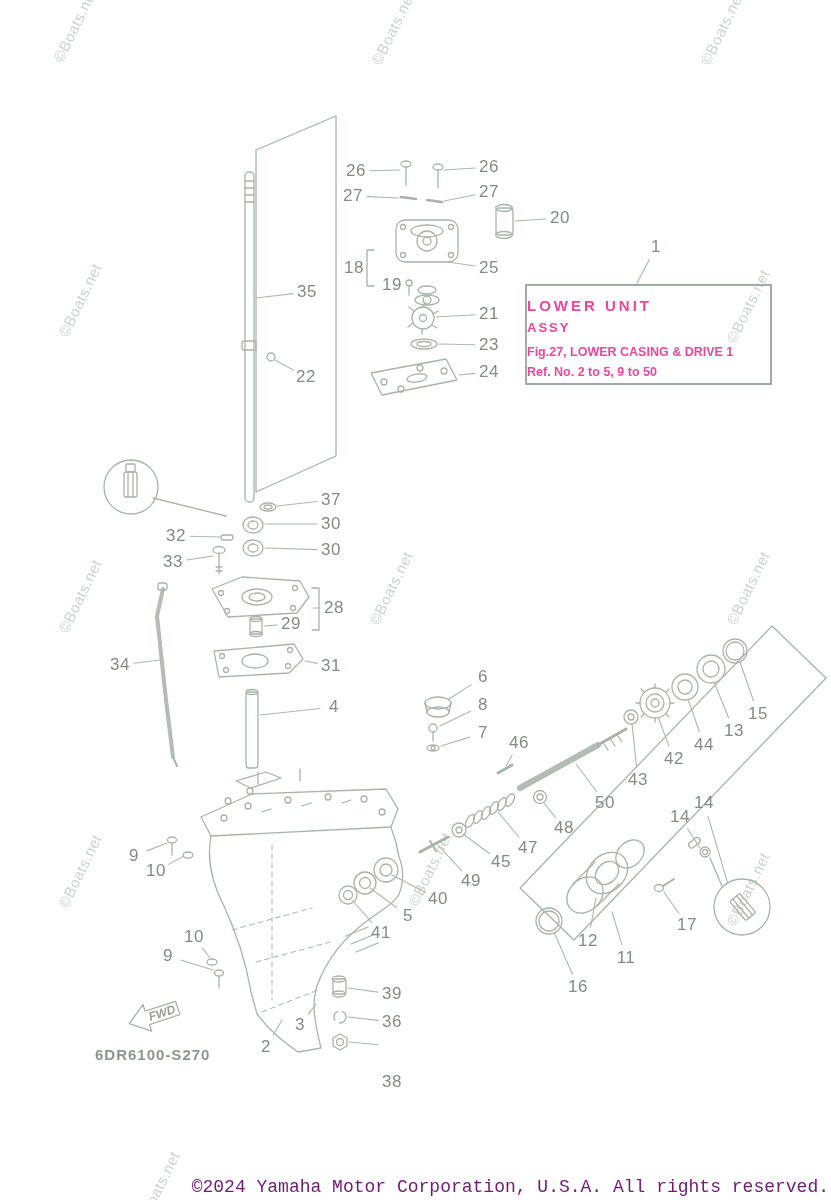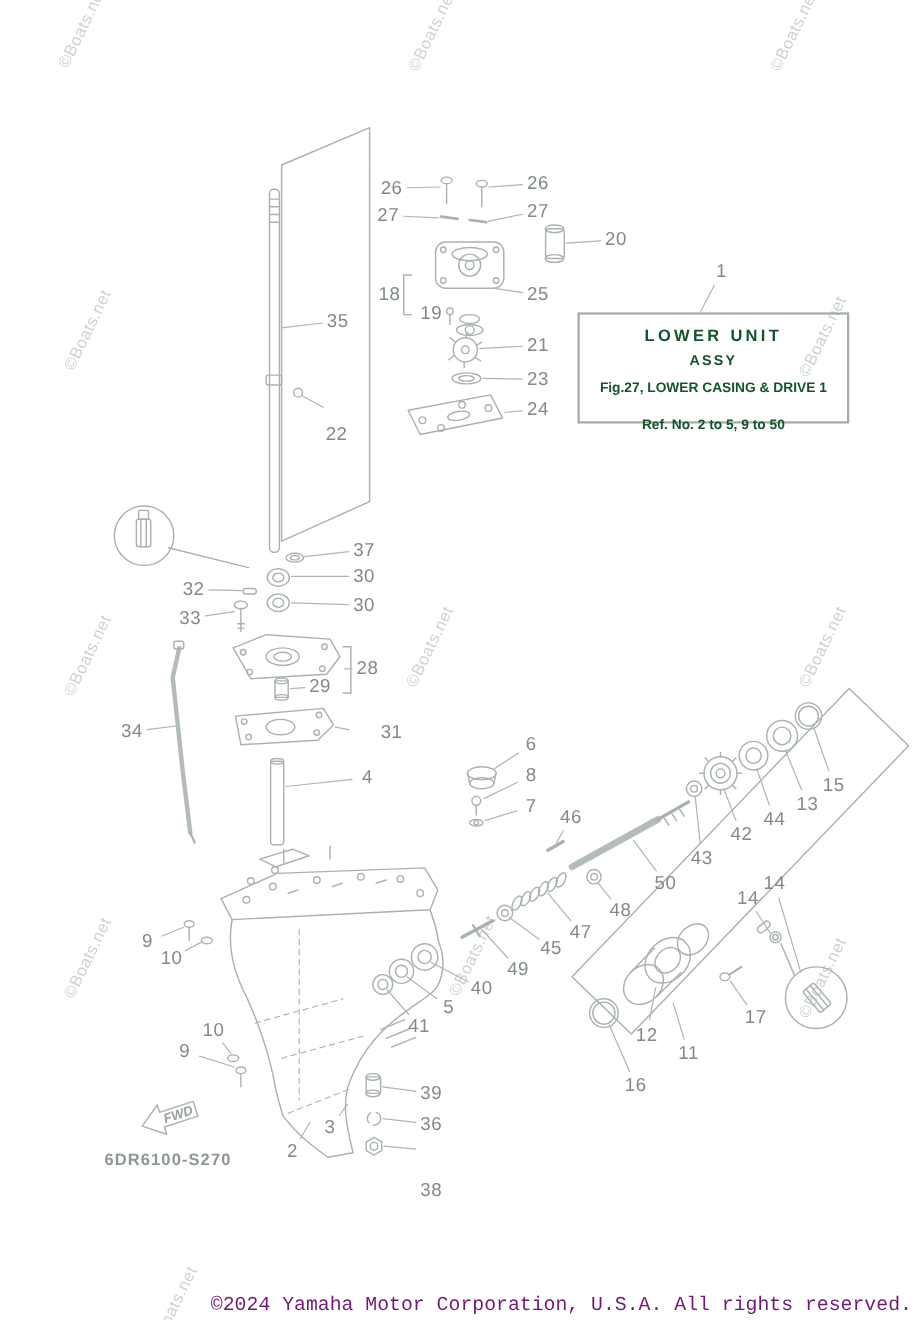--- a/index.html
+++ b/index.html
@@ -20,27 +20,27 @@
   #art { position:absolute; left:0; top:0; z-index:2; }
 
   #callout-layer { position:absolute; inset:0; z-index:3; }
   .callout {
     position:absolute; transform:translate(-50%,-50%);
     font-size:17px; color:#828b85; letter-spacing:.5px;
   }
 
   #info-box {
     position:absolute; left:525px; top:284px; width:247px; height:101px;
-    border:2px solid #a2aca5; z-index:3; text-align:center;
-    color:#14532d; font-weight:bold; padding-top:11px;
+    border:2px solid #a2aca5; z-index:3; 
+    color:#ec4899; font-weight:bold; padding-top:11px;
   }
   #info-box .t1 { font-size:15px; letter-spacing:3px; }
   #info-box .t2 { font-size:13px; margin-top:6px; letter-spacing:2px; }
   #info-box .t3 { font-size:12.5px; margin-top:10px; }
-  #info-box .t4 { font-size:12.5px; margin-top:20px; }
+  #info-box .t4 { font-size:12.5px; margin-top:6px; }
 
   #drawing-code {
     position:absolute; left:95px; top:1046px; z-index:3;
     font-size:15px; font-weight:bold; letter-spacing:1px; color:#8d978f;
   }
   #fwd-label {
     position:absolute; left:162px; top:1013px; z-index:3;
     transform:translate(-50%,-50%) rotate(-18deg);
     font-size:12px; font-style:italic; font-weight:bold; color:#96a09a;
   }
@@ -363,30 +363,30 @@
       <div class="callout" style="left: 353px; top: 196px;">27</div>
       <div class="callout" style="left: 489px; top: 192px;">27</div>
       <div class="callout" style="left: 560px; top: 218px;">20</div>
       <div class="callout" style="left: 656px; top: 247px;">1</div>
       <div class="callout" style="left: 354px; top: 268px;">18</div>
       <div class="callout" style="left: 489px; top: 268px;">25</div>
       <div class="callout" style="left: 392px; top: 285px;">19</div>
       <div class="callout" style="left: 307px; top: 292px;">35</div>
       <div class="callout" style="left: 489px; top: 314px;">21</div>
       <div class="callout" style="left: 489px; top: 345px;">23</div>
-      <div class="callout" style="left: 306px; top: 395px;">22</div>
+      <div class="callout" style="left: 306px; top: 377px;">22</div>
       <div class="callout" style="left: 489px; top: 372px;">24</div>
       <div class="callout" style="left: 331px; top: 500px;">37</div>
       <div class="callout" style="left: 331px; top: 524px;">30</div>
       <div class="callout" style="left: 176px; top: 536px;">32</div>
       <div class="callout" style="left: 331px; top: 550px;">30</div>
       <div class="callout" style="left: 173px; top: 562px; text-align: right;">33</div>
       <div class="callout" style="left: 334px; top: 608px;">28</div>
       <div class="callout" style="left: 291px; top: 624px;">29</div>
-      <div class="callout" style="left: 331px; top: 666px; margin-left: 25px;">31</div>
+      <div class="callout" style="left: 331px; top: 666px;">31</div>
       <div class="callout" style="left: 120px; top: 665px;">34</div>
       <div class="callout" style="left: 483px; top: 677px;">6</div>
       <div class="callout" style="left: 483px; top: 705px;">8</div>
       <div class="callout" style="left: 334px; top: 707px;">4</div>
       <div class="callout" style="left: 483px; top: 733px;">7</div>
       <div class="callout" style="left: 519px; top: 743px;">46</div>
       <div class="callout" style="left: 758px; top: 714px;">15</div>
       <div class="callout" style="left: 734px; top: 731px;">13</div>
       <div class="callout" style="left: 704px; top: 745px;">44</div>
       <div class="callout" style="left: 674px; top: 759px;">42</div>

